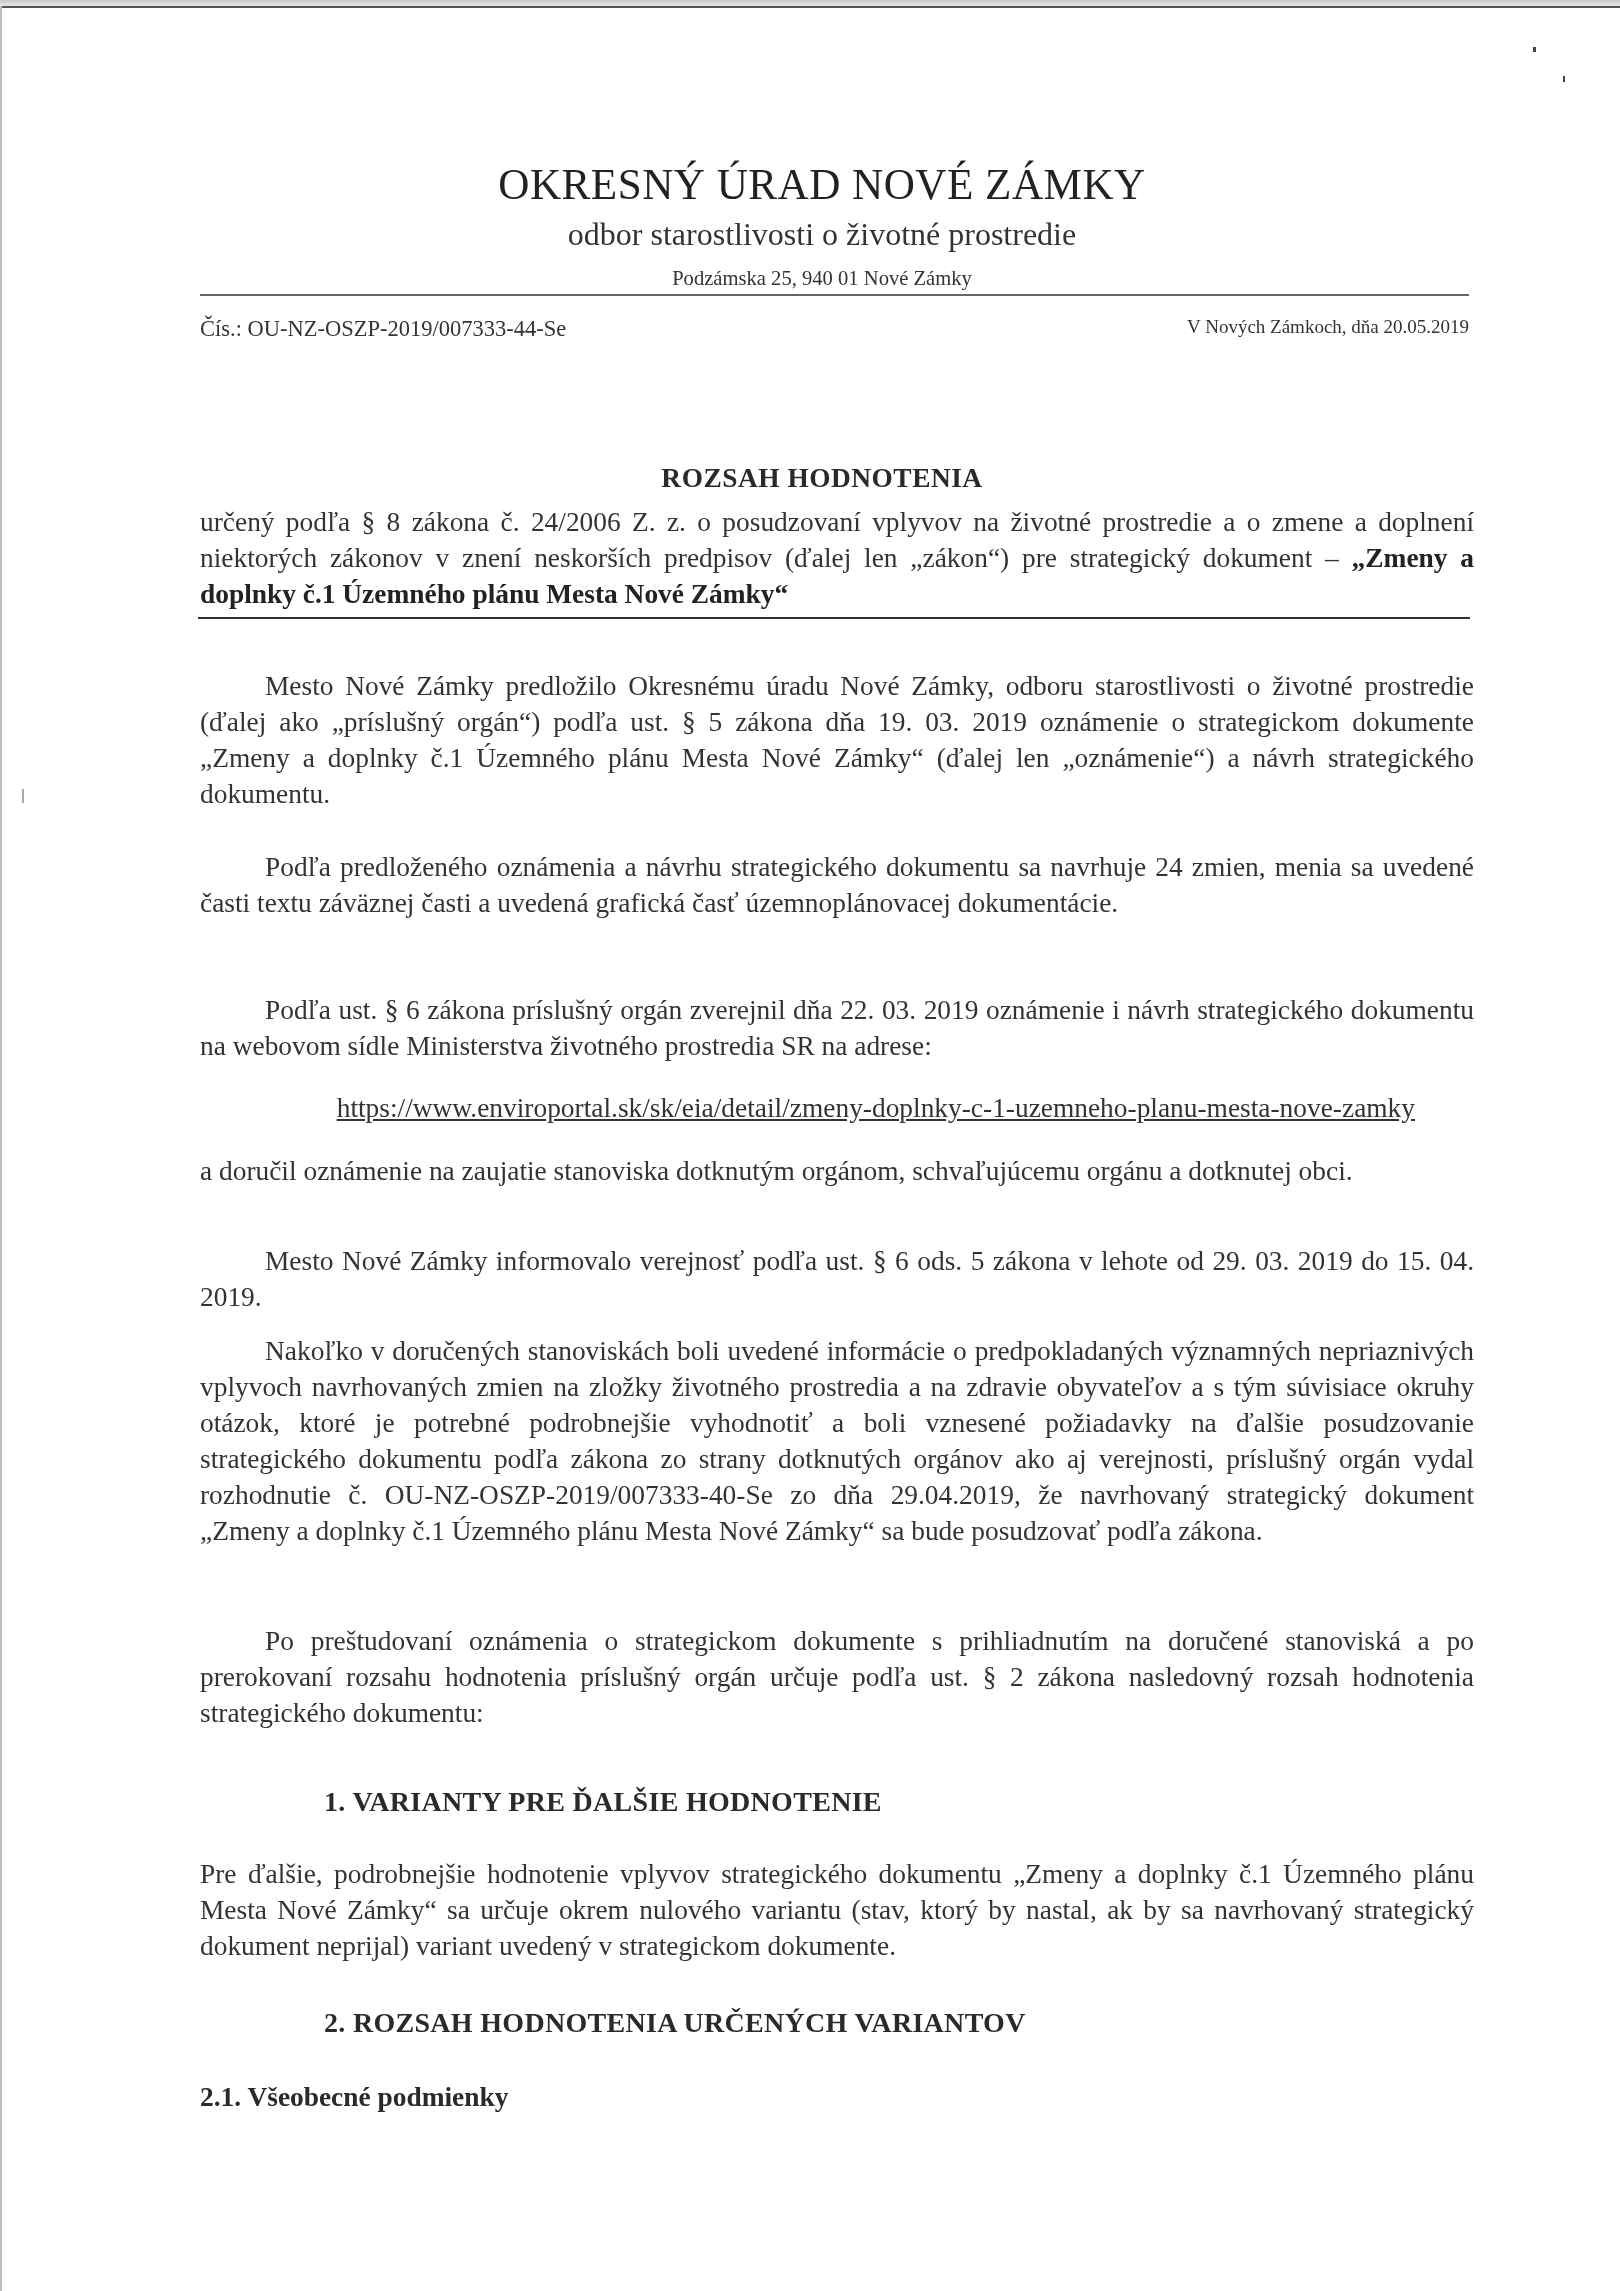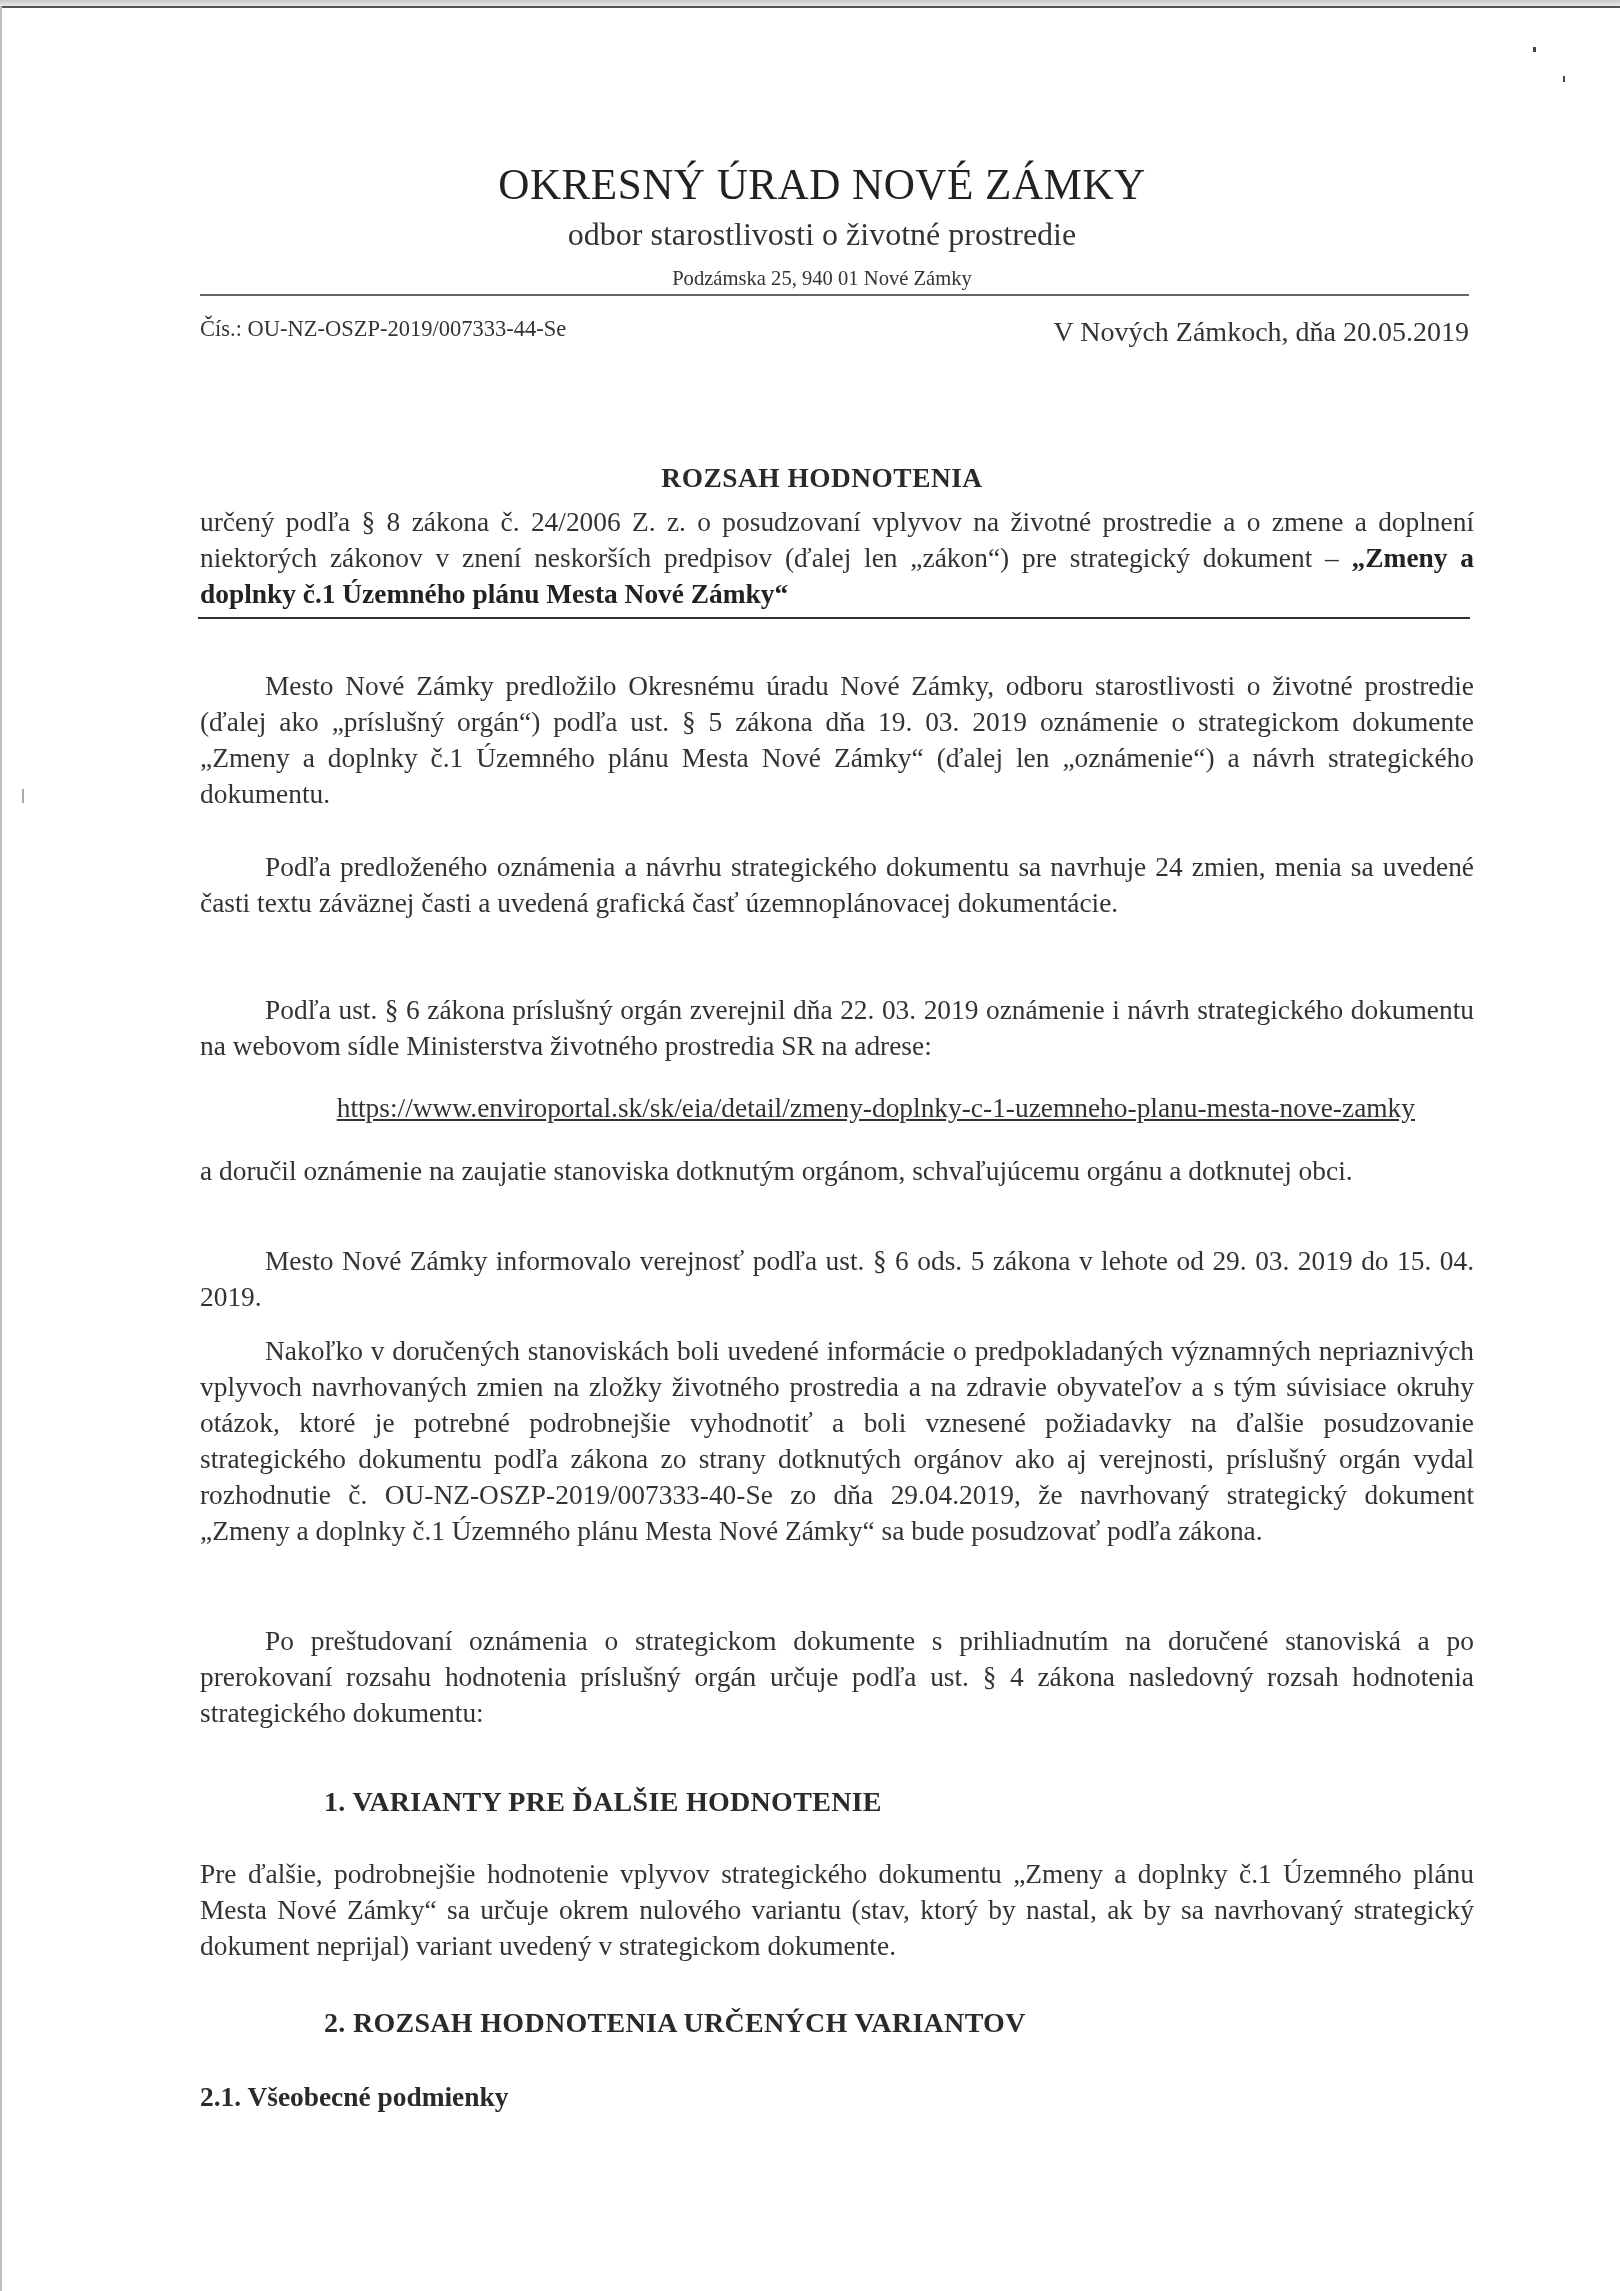--- a/index.html
+++ b/index.html
@@ -19,21 +19,21 @@
   .abs { position: absolute; }
   .center { text-align: center; }
   .office-title {
     top: 159px; left: 0; width: 1620px; font-size: 44px; letter-spacing: 0.5px;
     font-weight: normal; color: #222; transform: scaleX(0.98);
   }
   .office-dept { top: 216px; left: 0; width: 1620px; font-size: 32px; color: #333; text-align: center; }
   .office-addr { top: 267px; left: 0; width: 1620px; font-size: 20.6px; color: #333; }
   .hr-top { top: 294px; left: 188px; width: 1269px; height: 0; border-top: 2px solid #666; }
   .ref-no { top: 316px; left: 188px; font-size: 22.5px; color: #333; }
-  .ref-date { top: 316px; right: 163px; font-size: 28px; color: #333; }
+  .ref-date { top: 316px; right: 163px; font-size: 19px; color: #333; }
   .doc-title { top: 431px; left: 0; width: 1620px; font-size: 27.4px; font-weight: bold; letter-spacing: 0.5px; color: #2a2a2a; margin-top: 32px; }
   .body-text { font-size: 27.4px; line-height: 36px; color: #333; }
   .intro { top: 504px; left: 188px; width: 1274px; text-align: justify; text-align-last: left; }
   .intro b { color: #222; }
   .hr-thick { top: 617px; left: 186px; width: 1272px; height: 0; border-top: 2.9px solid #333; }
   .p { position: absolute; left: 188px; width: 1274px; text-align: justify; }
   .indent { text-indent: 65px; }
   .link { color: #333; text-decoration: underline; }
   .h-section { font-size: 28px; font-weight: bold; color: #2a2a2a; letter-spacing: 0.3px; }
   .h-sub { font-size: 27.4px; font-weight: bold; color: #2a2a2a; }
@@ -69,21 +69,21 @@
   <div class="p body-text" style="top:1072px; text-align:right; word-break:break-all; width:1215px;margin-top:18px;">
     <a class="link">https://www.enviroportal.sk/sk/eia/detail/zmeny-doplnky-c-1-uzemneho-planu-mesta-nove-zamky</a>
   </div>
 
   <div class="p body-text" style="top:1153px;">a doručil oznámenie na zaujatie stanoviska dotknutým orgánom, schvaľujúcemu orgánu a dotknutej obci.</div>
 
   <div class="p body-text indent" style="top:1243px;">Mesto Nové Zámky informovalo verejnosť podľa ust. § 6 ods. 5 zákona v lehote od 29. 03. 2019 do 15. 04. 2019.</div>
 
   <div class="p body-text indent" style="top:1333px;">Nakoľko v doručených stanoviskách boli uvedené informácie o predpokladaných významných nepriaznivých vplyvoch navrhovaných zmien na zložky životného prostredia a na zdravie obyvateľov a s tým súvisiace okruhy otázok, ktoré je potrebné podrobnejšie vyhodnotiť a boli vznesené požiadavky na ďalšie posudzovanie strategického dokumentu podľa zákona zo strany dotknutých orgánov ako aj verejnosti, príslušný orgán vydal rozhodnutie č. OU-NZ-OSZP-2019/007333-40-Se zo dňa 29.04.2019, že navrhovaný strategický dokument „Zmeny a doplnky č.1 Územného plánu Mesta Nové Zámky“ sa bude posudzovať podľa zákona.</div>
 
-  <div class="p body-text indent" style="top:1623px;">Po preštudovaní oznámenia o strategickom dokumente s prihliadnutím na doručené stanoviská a po prerokovaní rozsahu hodnotenia príslušný orgán určuje podľa ust. § 4 zákona nasledovný rozsah hodnotenia strategického dokumentu:</div>
+  <div class="p body-text indent" style="top:1623px;">Po preštudovaní oznámenia o strategickom dokumente s prihliadnutím na doručené stanoviská a po prerokovaní rozsahu hodnotenia príslušný orgán určuje podľa ust. § 2 zákona nasledovný rozsah hodnotenia strategického dokumentu:</div>
 
   <div class="abs h-section" style="top:1786px; left:312px;">1. VARIANTY PRE ĎALŠIE HODNOTENIE</div>
 
   <div class="p body-text" style="top:1856px;">Pre ďalšie, podrobnejšie hodnotenie vplyvov strategického dokumentu „Zmeny a doplnky č.1 Územného plánu Mesta Nové Zámky“ sa určuje okrem nulového variantu (stav, ktorý by nastal, ak by sa navrhovaný strategický dokument neprijal) variant uvedený v strategickom dokumente.</div>
 
   <div class="abs h-section" style="top:2007px; left:312px;">2. ROZSAH HODNOTENIA URČENÝCH VARIANTOV</div>
 
   <div class="abs h-sub" style="top:2082px; left:188px;">2.1. Všeobecné podmienky</div>
 
   <div class="speck" style="left:1521px; top:47px; width:2.9px; height:4.9px;"></div>

